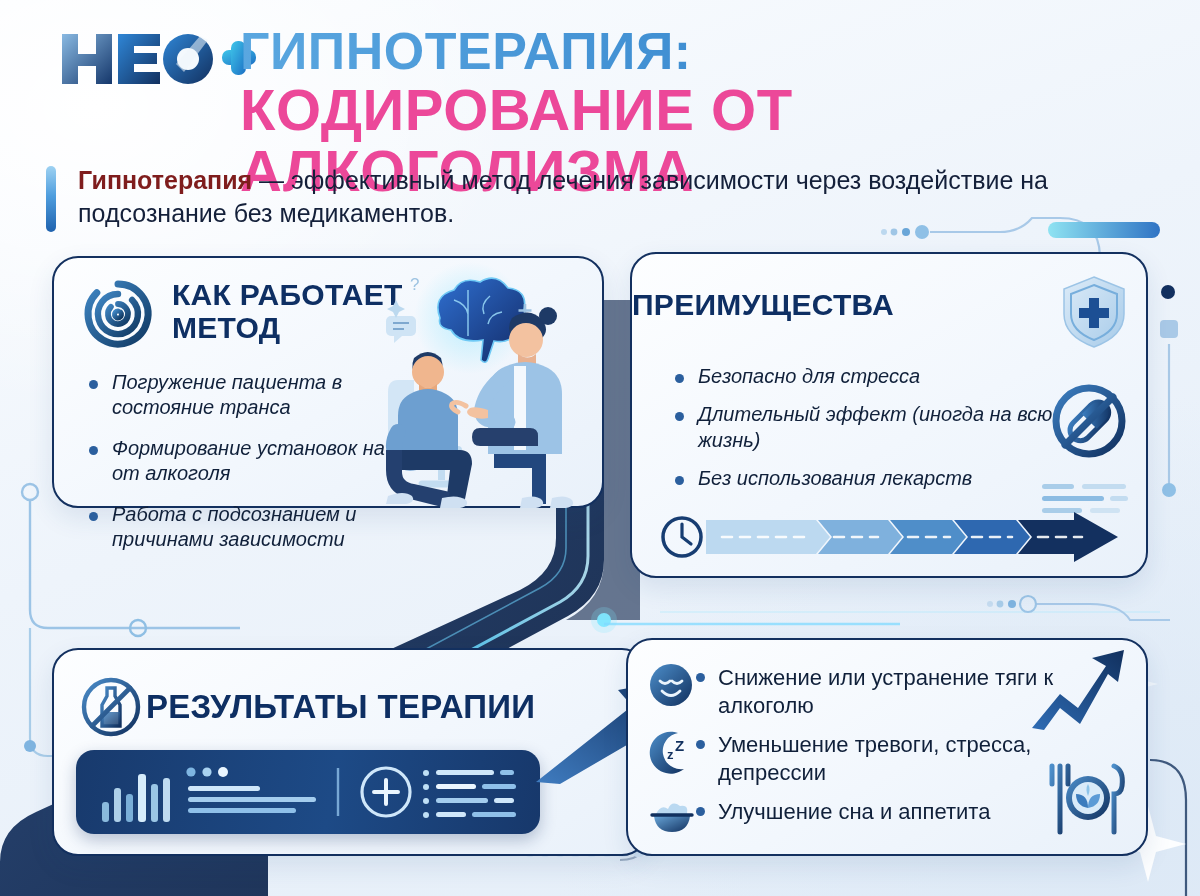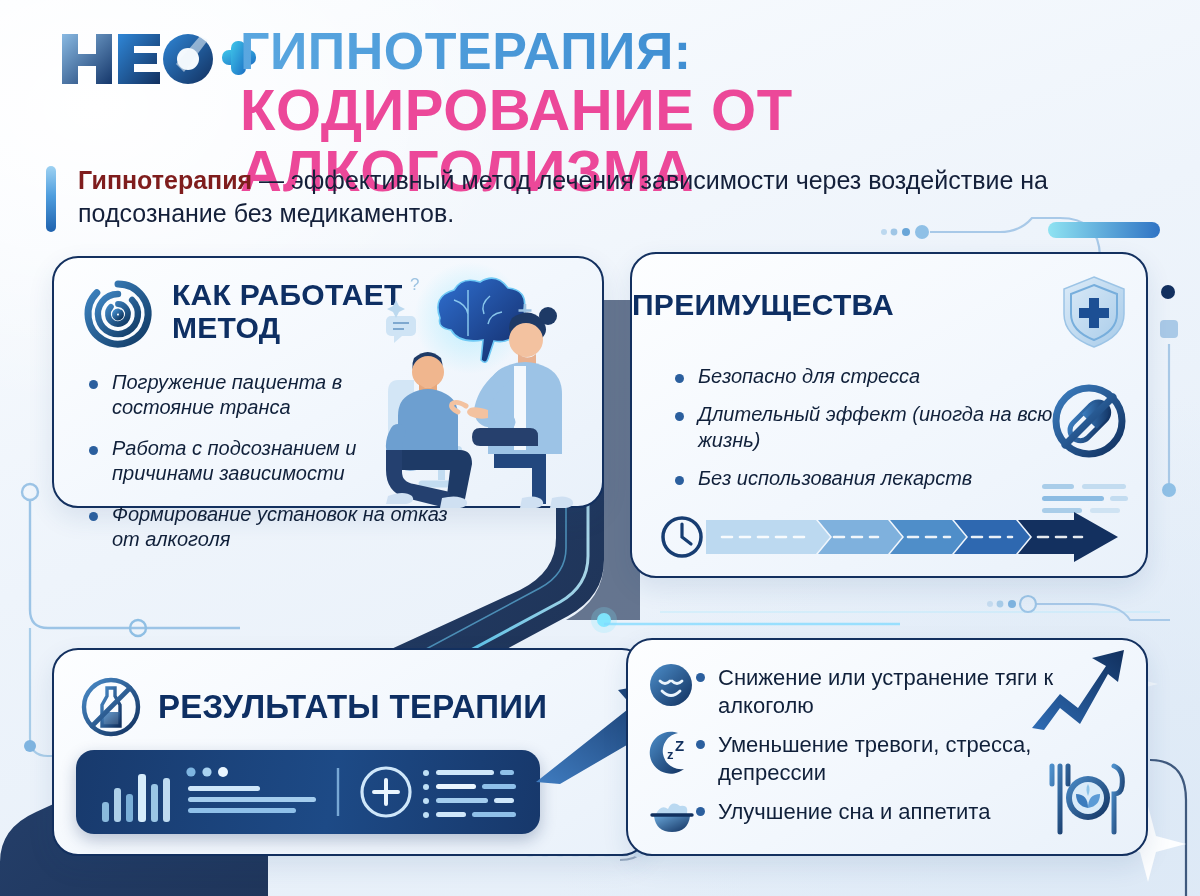--- a/index.html
+++ b/index.html
@@ -66,21 +66,21 @@
   
   #card-method .head { position:absolute; left:28px; top:20px; display:flex; gap:18px; align-items:flex-start; }
   #card-method .bullets { position:absolute; left:34px; top:112px; width:360px; }
 
   
   #card-benefits .head { position:absolute; left:0; top:34px; width:100%; text-align:left; padding-right:70px; }
   #card-benefits .bullets { position:absolute; left:42px; top:110px; width:400px; }
   #card-benefits .bullets li { margin-bottom:13px; }
 
   
-  #card-results .head { position:absolute; left:26px; top:26px; display:flex; gap:16px; align-items:center; }
+  #card-results .head { position:absolute; left:26px; top:26px; display:flex; gap:4px; align-items:center; }
   #card-results .panel {
     position:absolute; left:22px; top:100px; width:464px; height:84px; border-radius:18px;
     background:linear-gradient(100deg,#183a6d 0%,#1d4a86 55%,#17386b 100%);
     box-shadow:0 6px 16px rgba(20,50,100,0.28);
     overflow:hidden;
   }
 
   
   #card-effects .rows { position:absolute; left:18px; top:20px; width:420px; }
   .erow { display:flex; align-items:flex-start; gap:0; margin-bottom:8px; }
@@ -215,22 +215,22 @@
         </defs>
         <path d="M36 6 a30 30 0 1 1 -21.2 8.8" fill="none" stroke="url(#spg)" stroke-width="7" stroke-linecap="round"></path>
         <path d="M36 16 a20 20 0 1 0 14.1 5.9" fill="none" stroke="url(#spg)" stroke-width="6.4" stroke-linecap="round"></path>
         <path d="M36 26 a10 10 0 1 1 -7.1 2.9" fill="none" stroke="url(#spg)" stroke-width="5.8" stroke-linecap="round"></path>
         <path d="M36 33 a3.5 3.5 0 1 0 2.6 1.2" fill="none" stroke="url(#spg)" stroke-width="5" stroke-linecap="round"></path>
       </svg>
       <div class="card-title" style="max-width:300px;">КАК РАБОТАЕТ МЕТОД</div>
     </div>
     <ul class="bullets">
       <li>Погружение пациента в состояние транса</li>
+      <li>Формирование установок на отказ от алкоголя</li>
       <li>Работа с подсознанием и причинами зависимости</li>
-      <li>Формирование установок на отказ от алкоголя</li>
     </ul>
 
     <svg style="position:absolute; right:-6px; bottom:0;" width="246" height="246" viewBox="0 0 246 246">
       <defs>
         <radialGradient id="glow" cx="50%" cy="50%" r="50%">
           <stop offset="0%" stop-color="#8fe6ff" stop-opacity="0.55"></stop>
           <stop offset="100%" stop-color="#8fe6ff" stop-opacity="0"></stop>
         </radialGradient>
         <linearGradient id="brainG" x1="0" y1="0" x2="1" y2="1">
           <stop offset="0%" stop-color="#2f6fd0"></stop>

